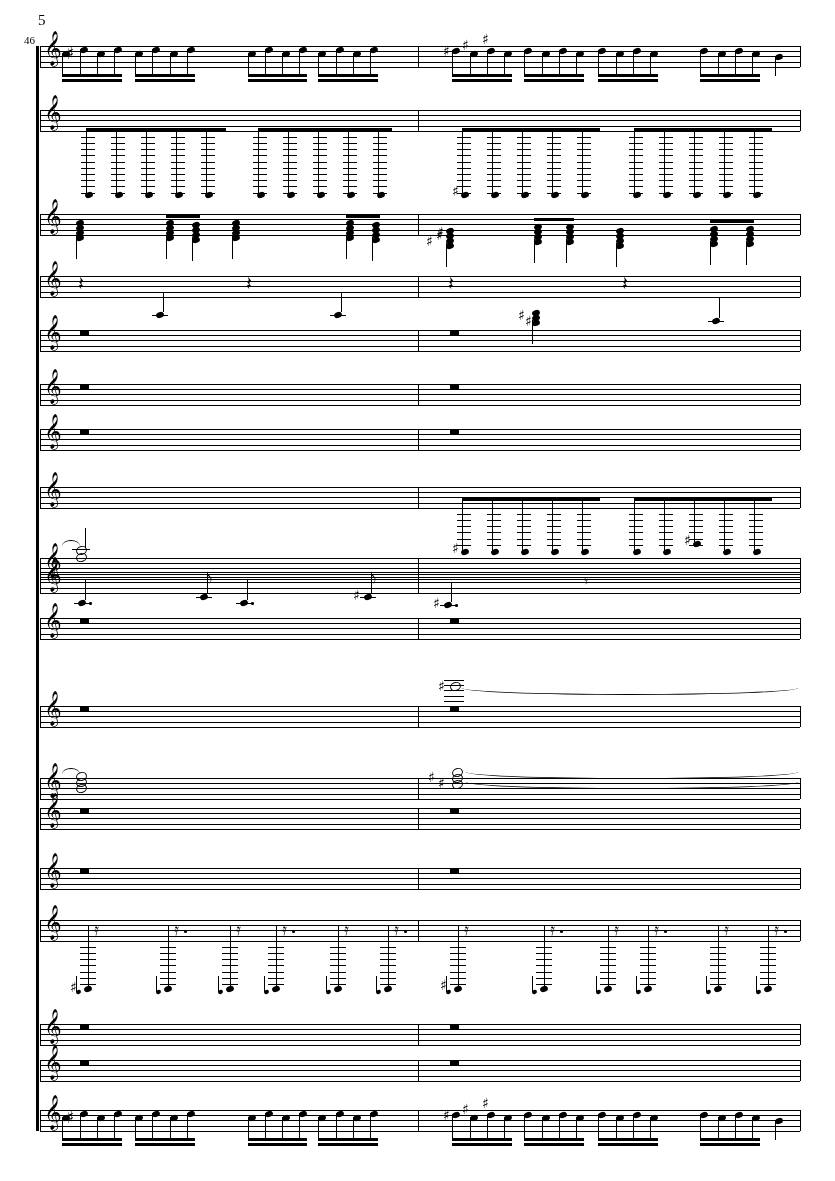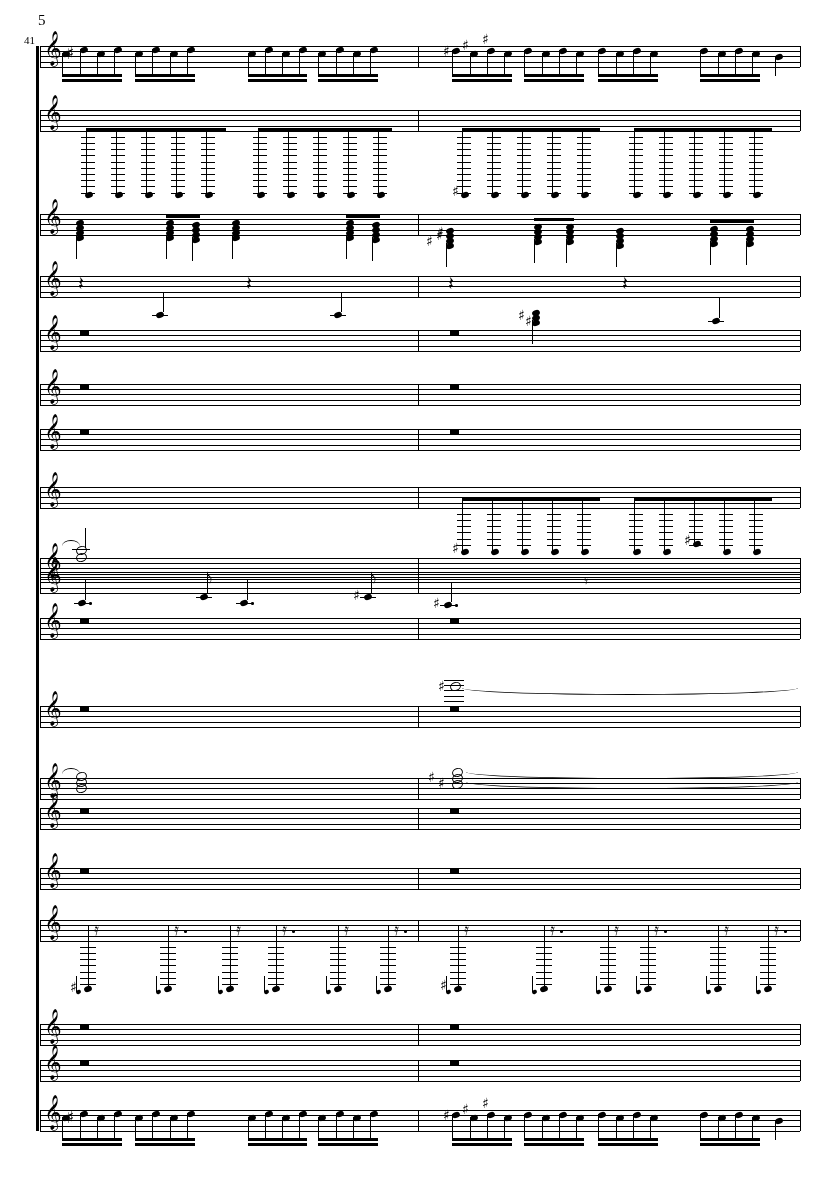--- a/index.html
+++ b/index.html
@@ -25,21 +25,21 @@
   .tie{position:absolute;border-top:1.3px solid #000;border-radius:50%/6px 6px 0 0;height:7px;}
   .tielong{position:absolute;border-bottom:1.2px solid #000;border-radius:50%/0 0 7px 7px;height:8px;}
   .flag{position:absolute;font-family:"DejaVu Serif",serif;font-size:20px;line-height:1;color:#000;}
   .grace{position:absolute;width:5px;height:4px;background:#000;border-radius:50%;transform:rotate(-18deg);}
 </style>
 </head>
 <body>
 
 <div id="sheet">
   <div class="pagenum" style="left:38px;top:12px;">5</div>
-  <div class="measnum" style="left:24px;top:34px;">41</div>
+  <div class="measnum" style="left:24px;top:34px;">46</div>
   <div id="engraving">
       <div class="sline" style="left:40px;top:46px;width:760px;"></div>
       <div class="sline" style="left:40px;top:51.2px;width:760px;"></div>
       <div class="sline" style="left:40px;top:56.4px;width:760px;"></div>
       <div class="sline" style="left:40px;top:61.6px;width:760px;"></div>
       <div class="sline" style="left:40px;top:66.8px;width:760px;"></div>
       <div class="clef" style="left:44px;top:33px;">𝄞</div>
       <div class="ks" style="left:66px;top:43px;">♯</div>
       <div class="barline" style="left:418px;top:46px;height:20.8px;"></div>
       <div class="barline" style="left:800px;top:46px;height:20.8px;"></div>

